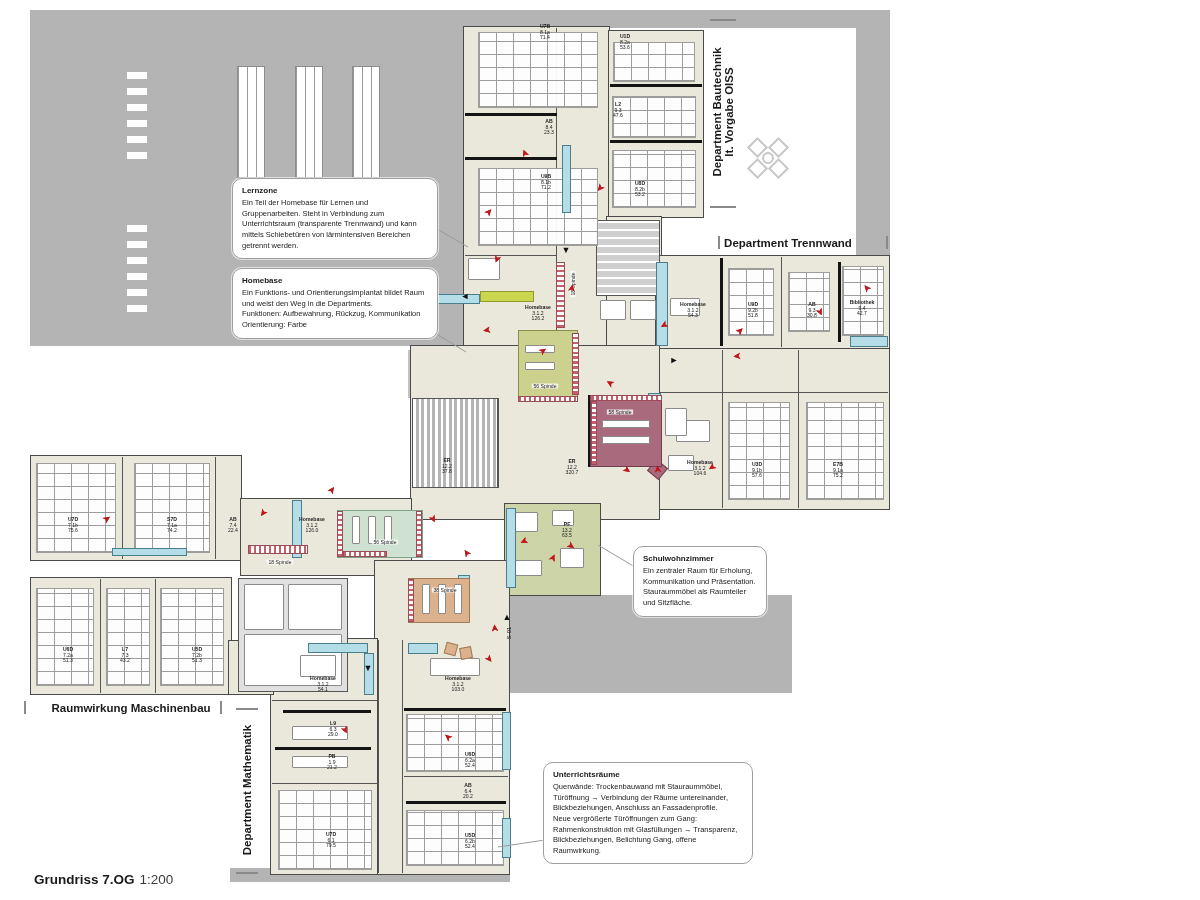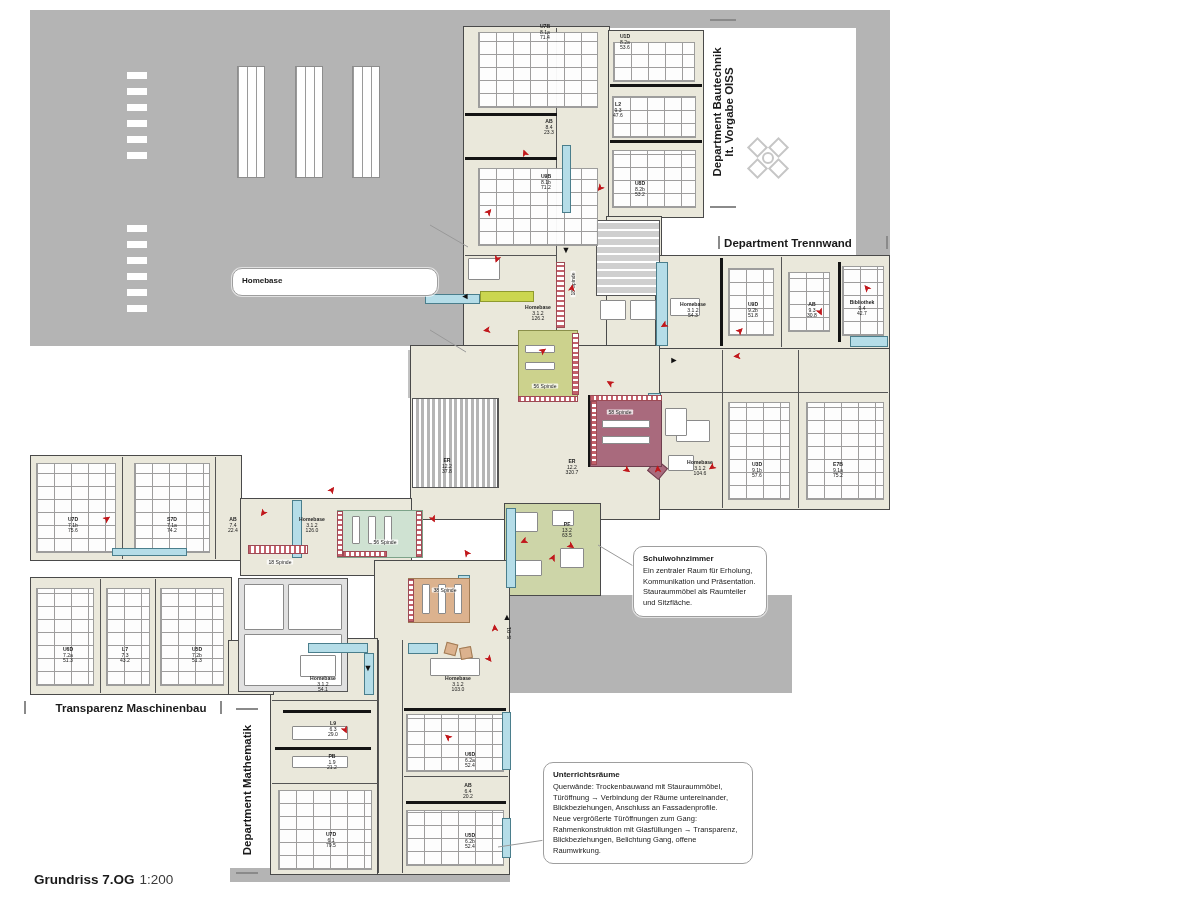--- a/index.html
+++ b/index.html
@@ -439,43 +439,50 @@
       <div class="arrow" style="left: 345px; top: 730px; transform: translate(-50%, -50%) rotate(65deg);">➤</div>
     </div>
   <div id="navs" class="abs" style="left:0;top:0;width:100%;height:100%;pointer-events:none;">
       <div class="nav" style="left: 465px; top: 296px;">◄</div>
       <div class="nav" style="left: 674px; top: 360px;">►</div>
       <div class="nav" style="left: 566px; top: 250px;">▼</div>
       <div class="nav" style="left: 368px; top: 668px;">▼</div>
       <div class="nav" style="left: 507px; top: 617px;">▲</div>
     </div>
 
+  <div class="callout" style="left:232px;top:178px;width:186px;">
+    <h4>Lernzone</h4>
+    <p>Ein Teil der Homebase für Lernen und Gruppenarbeiten. Steht in Verbindung zum Unterrichtsraum (transparente Trennwand) und kann mittels Schiebetüren von lärmintensiven Bereichen getrennt werden.</p>
+  </div>
   <div class="callout" style="left:232px;top:268px;width:186px;">
     <h4>Homebase</h4>
+    <p>Ein Funktions- und Orientierungsimplantat bildet Raum und weist den Weg in die Departments.
+Funktionen: Aufbewahrung, Rückzug, Kommunikation
+Orientierung: Farbe</p>
   </div>
   <div class="callout" style="left:633px;top:546px;width:114px;">
     <h4>Schulwohnzimmer</h4>
     <p>Ein zentraler Raum für Erholung, Kommunikation und Präsentation. Stauraummöbel als Raumteiler und Sitzfläche.</p>
   </div>
   <div class="callout" style="left:543px;top:762px;width:190px;">
     <h4>Unterrichtsräume</h4>
     <p>Querwände: Trockenbauwand mit Stauraummöbel, Türöffnung → Verbindung der Räume untereinander, Blickbeziehungen, Anschluss an Fassadenprofile.
 Neue vergrößerte Türöffnungen zum Gang: Rahmenkonstruktion mit Glasfüllungen → Transparenz, Blickbeziehungen, Belichtung Gang, offene Raumwirkung.</p>
   </div>
 
   <div class="dept vert" style="left:723px;top:112px;width:210px;">Department Bautechnik
 lt. Vorgabe OISS</div>
   <div class="abs tick" style="left:710px;top:19px;width:26px;height:1.5px;"></div>
   <div class="abs tick" style="left:710px;top:206px;width:26px;height:1.5px;"></div>
 
   <div class="dept horz" style="left:788px;top:243px;">Department Trennwand</div>
   <div class="abs tick" style="left:718px;top:236px;width:1.5px;height:13px;"></div>
   <div class="abs tick" style="left:886px;top:236px;width:1.5px;height:13px;"></div>
 
-  <div class="dept horz" style="left:131px;top:708px;">Transparenz Maschinenbau</div>
+  <div class="dept horz" style="left:131px;top:708px;">Raumwirkung Maschinenbau</div>
   <div class="abs tick" style="left:24px;top:701px;width:1.5px;height:13px;"></div>
   <div class="abs tick" style="left:220px;top:701px;width:1.5px;height:13px;"></div>
 
   <div class="dept vert" style="left:247px;top:790px;width:170px;">Department Mathematik</div>
   <div class="abs tick" style="left:236px;top:708px;width:22px;height:1.5px;"></div>
   <div class="abs tick" style="left:236px;top:872px;width:22px;height:1.5px;"></div>
 
   <div class="orn" style="left:748px;top:138px;">
     <i style="left:2px;top:2px;"></i>
       <i style="left:23px;top:2px;"></i>

